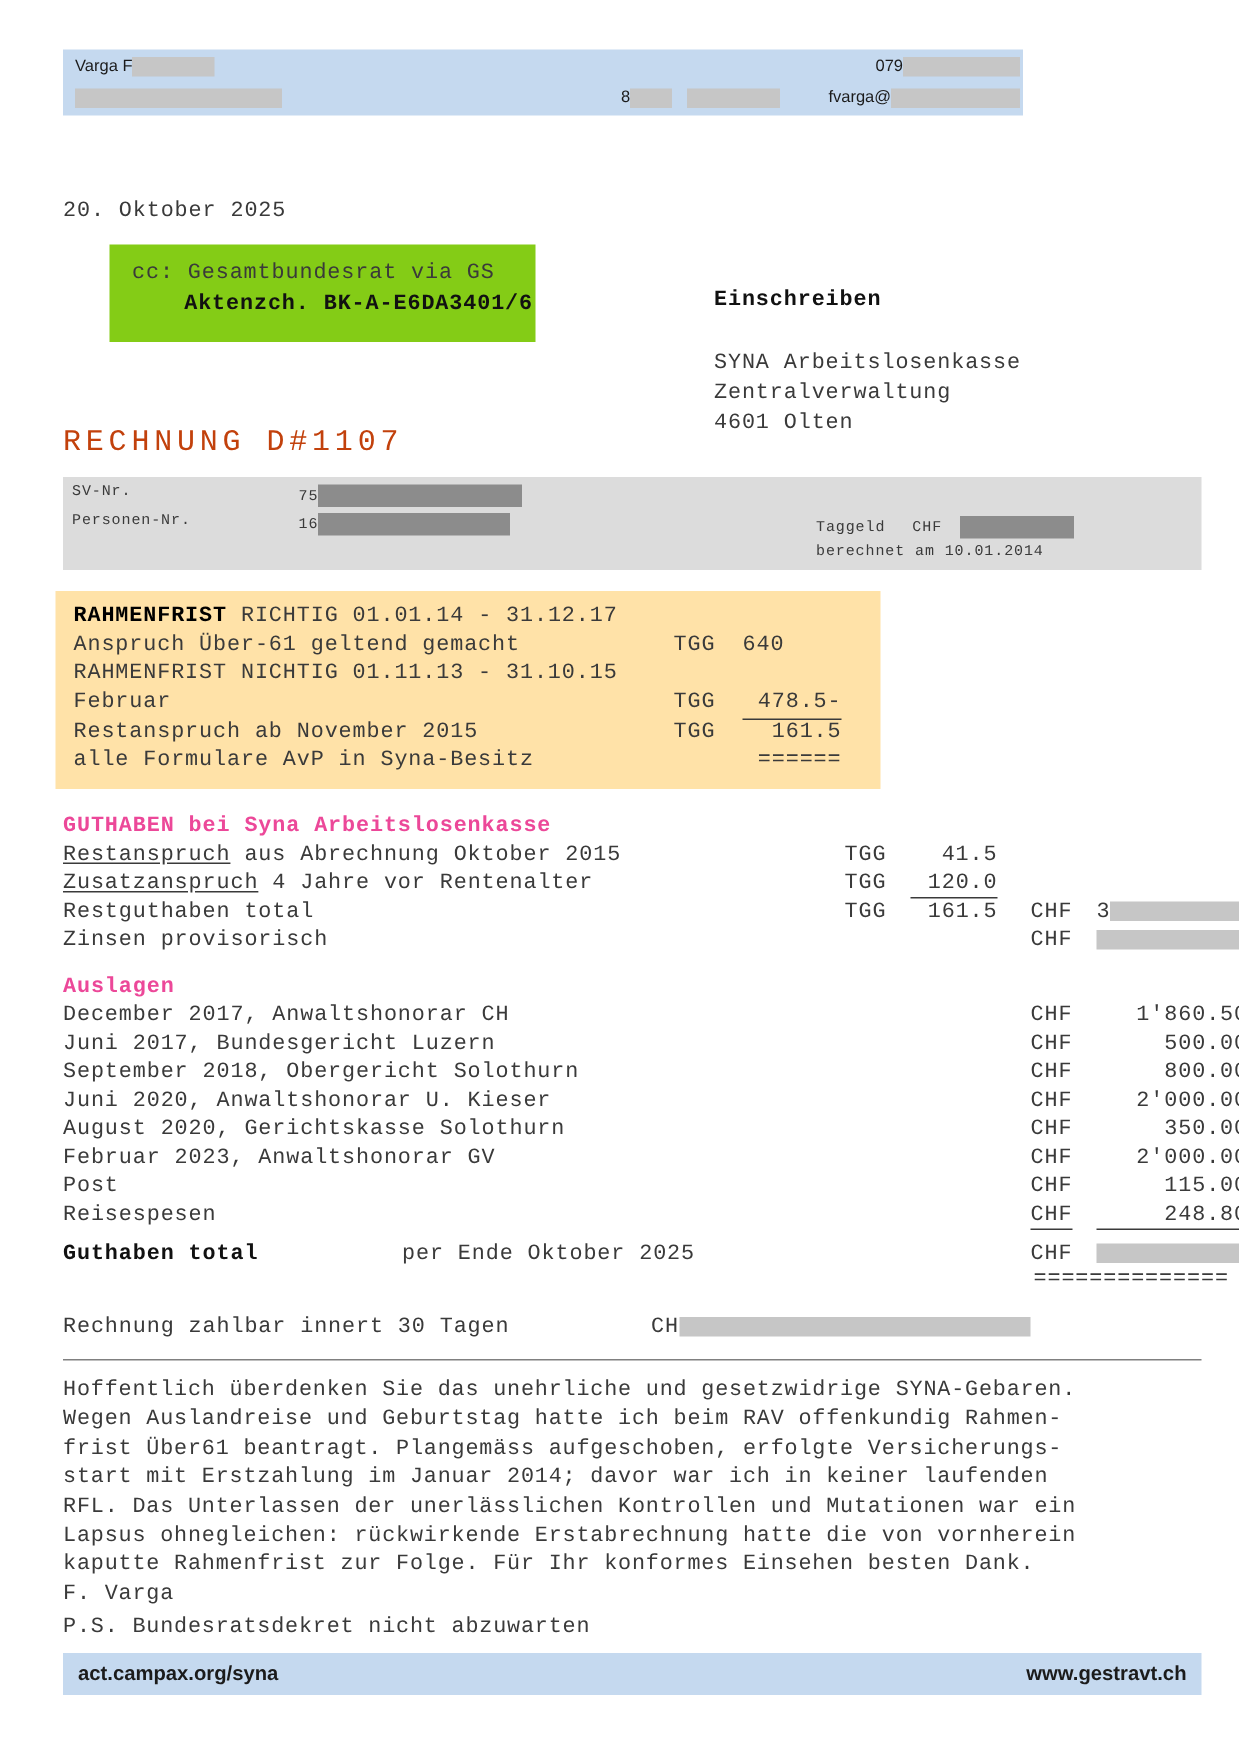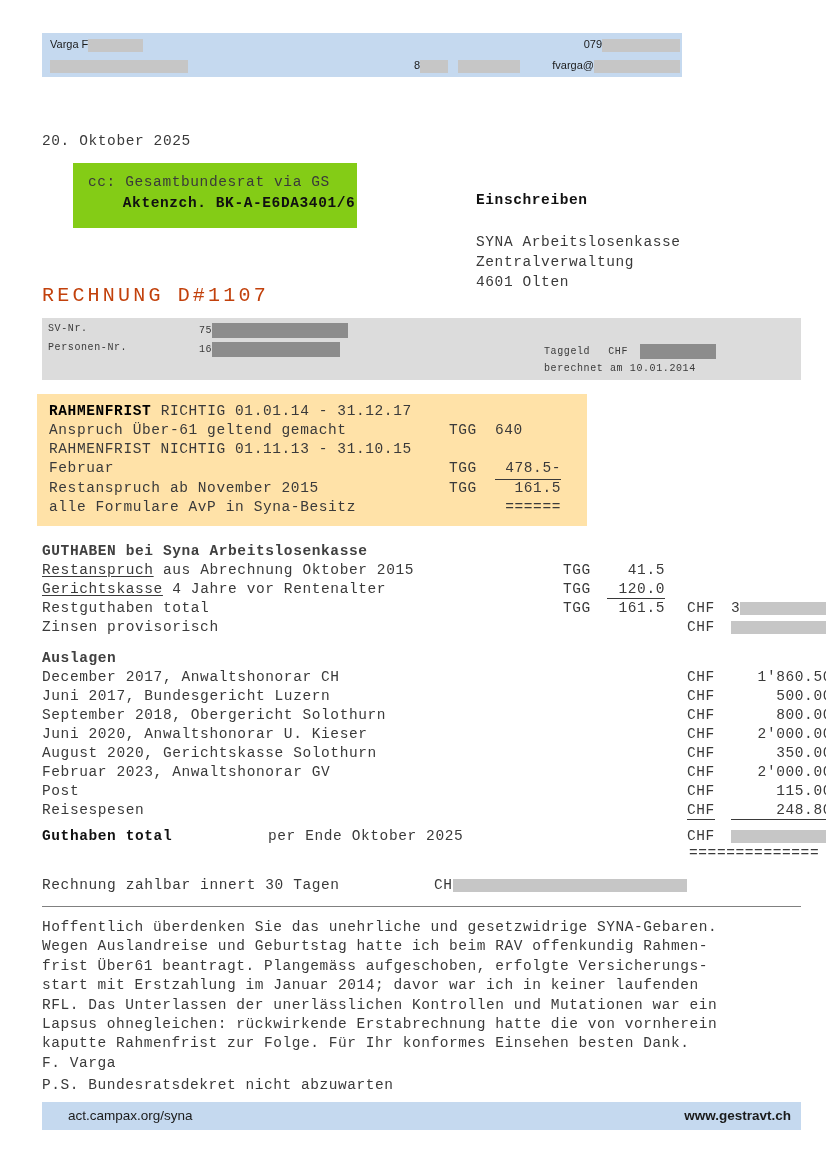--- a/index.html
+++ b/index.html
@@ -190,21 +190,21 @@
   }
   .ob-val.ul { border-bottom: 1.5px solid #3a3a3a; padding-bottom: 1px; }
   .bold-dark { font-weight: bold; color: #000000; }
 
   
   .sec-head {
     position: absolute;
     left: 42px;
     font-size: 14.5px;
     font-weight: bold;
-    color: #404040;
+    color: #ec4899;
     letter-spacing: 0.6px;
     white-space: nowrap;
   }
   .row {
     position: absolute;
     left: 42px;
     font-size: 14.5px;
     letter-spacing: 0.6px;
     white-space: nowrap;
   }
@@ -270,22 +270,23 @@
     top: 1102px;
     width: 759px;
     height: 28px;
     background: #c5d9ef;
     font-family: "Liberation Sans", "DejaVu Sans", sans-serif;
     font-size: 13.5px;
     color: #1b1b1b;
   }
   .footer .fl {
     position: absolute;
-    left: 26px;
+    left: 10px;
     top: 6px;
+    font-weight: bold;
   }
   .footer .fr {
     position: absolute;
     right: 10px;
     top: 6px;
     font-weight: bold;
   }
 </style>
 </head>
 <body>
@@ -359,21 +360,21 @@
 
   <div class="sec-head" style="top:543px">GUTHABEN bei Syna Arbeitslosenkasse</div>
 
   <div class="row" style="top:562px">
     <span class="u">Restanspruch</span><span> aus Abrechnung Oktober 2015</span>
     <span class="col-tgg">TGG</span>
     <span class="col-tggv">41.5</span>
   </div>
 
   <div class="row" style="top:581px">
-    <span class="u">Gerichtskasse</span><span> 4 Jahre vor Rentenalter</span>
+    <span class="u">Zusatzanspruch</span><span> 4 Jahre vor Rentenalter</span>
     <span class="col-tgg">TGG</span>
     <span class="col-tggv ul">120.0</span>
   </div>
 
   <div class="row" style="top:600px">
     <span>Restguthaben total</span>
     <span class="col-tgg">TGG</span>
     <span class="col-tggv">161.5</span>
     <span class="col-chf">CHF</span>
     <span style="position:absolute;left:689px"><span>3</span><span class="redact" style="width:88px"></span></span>

